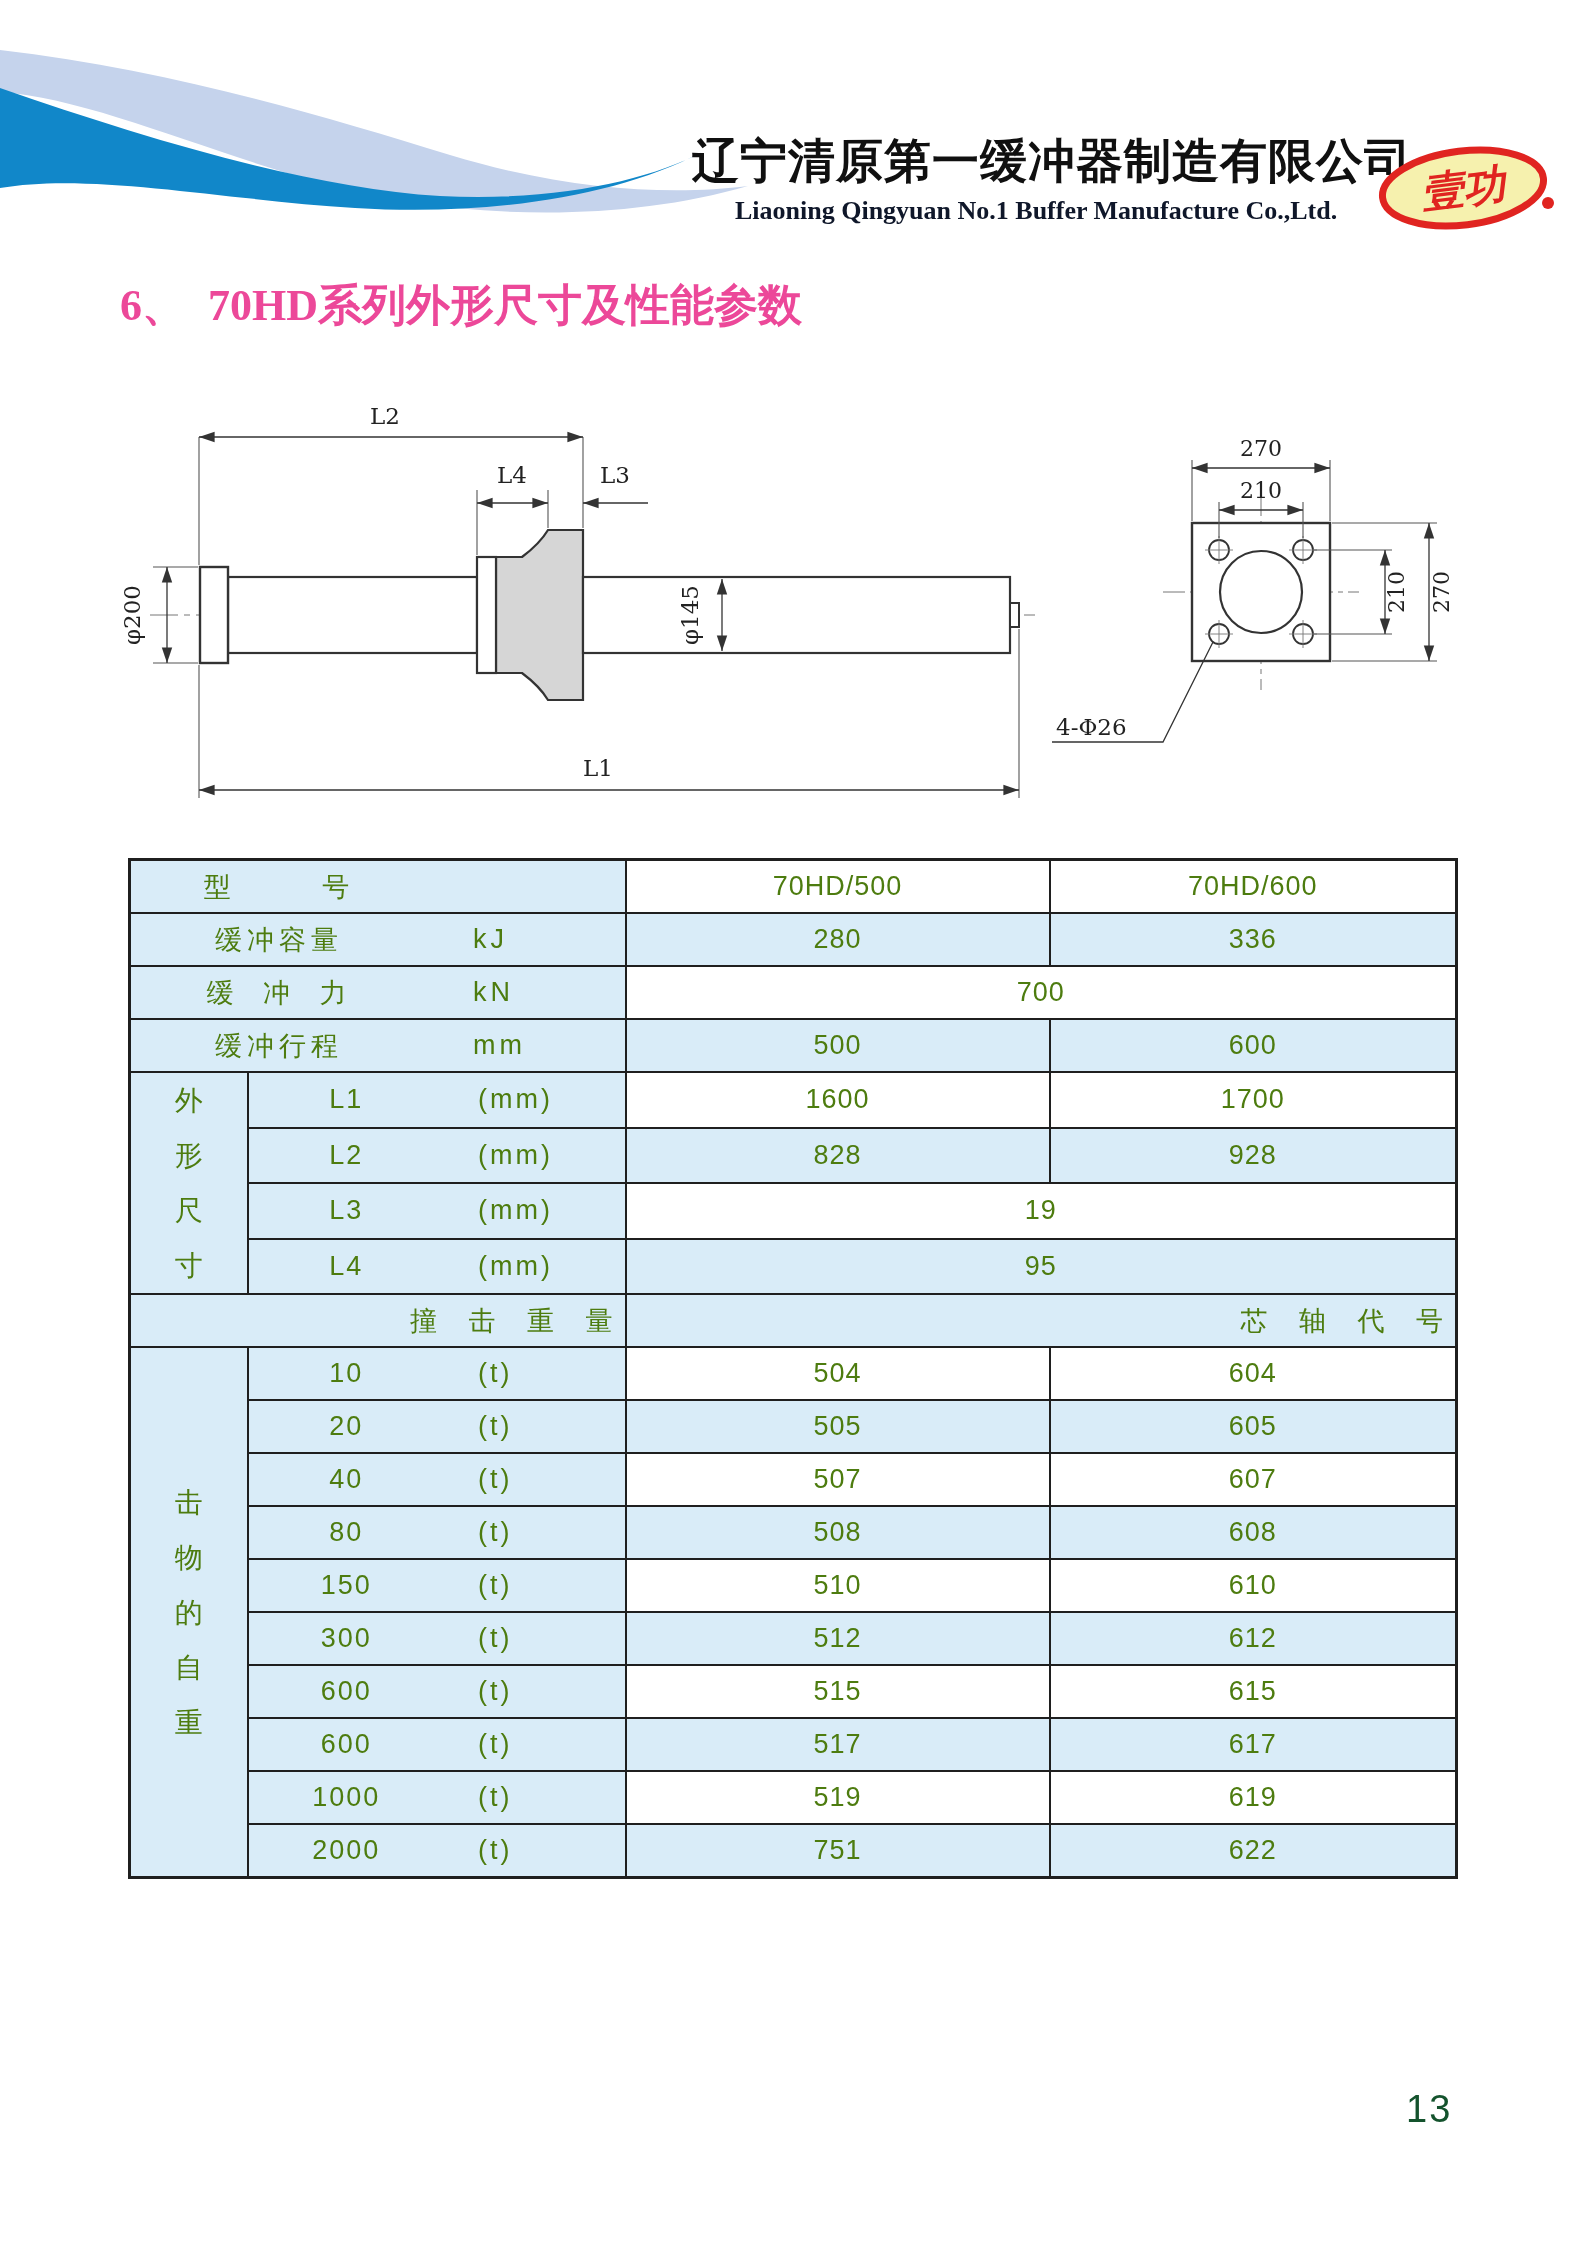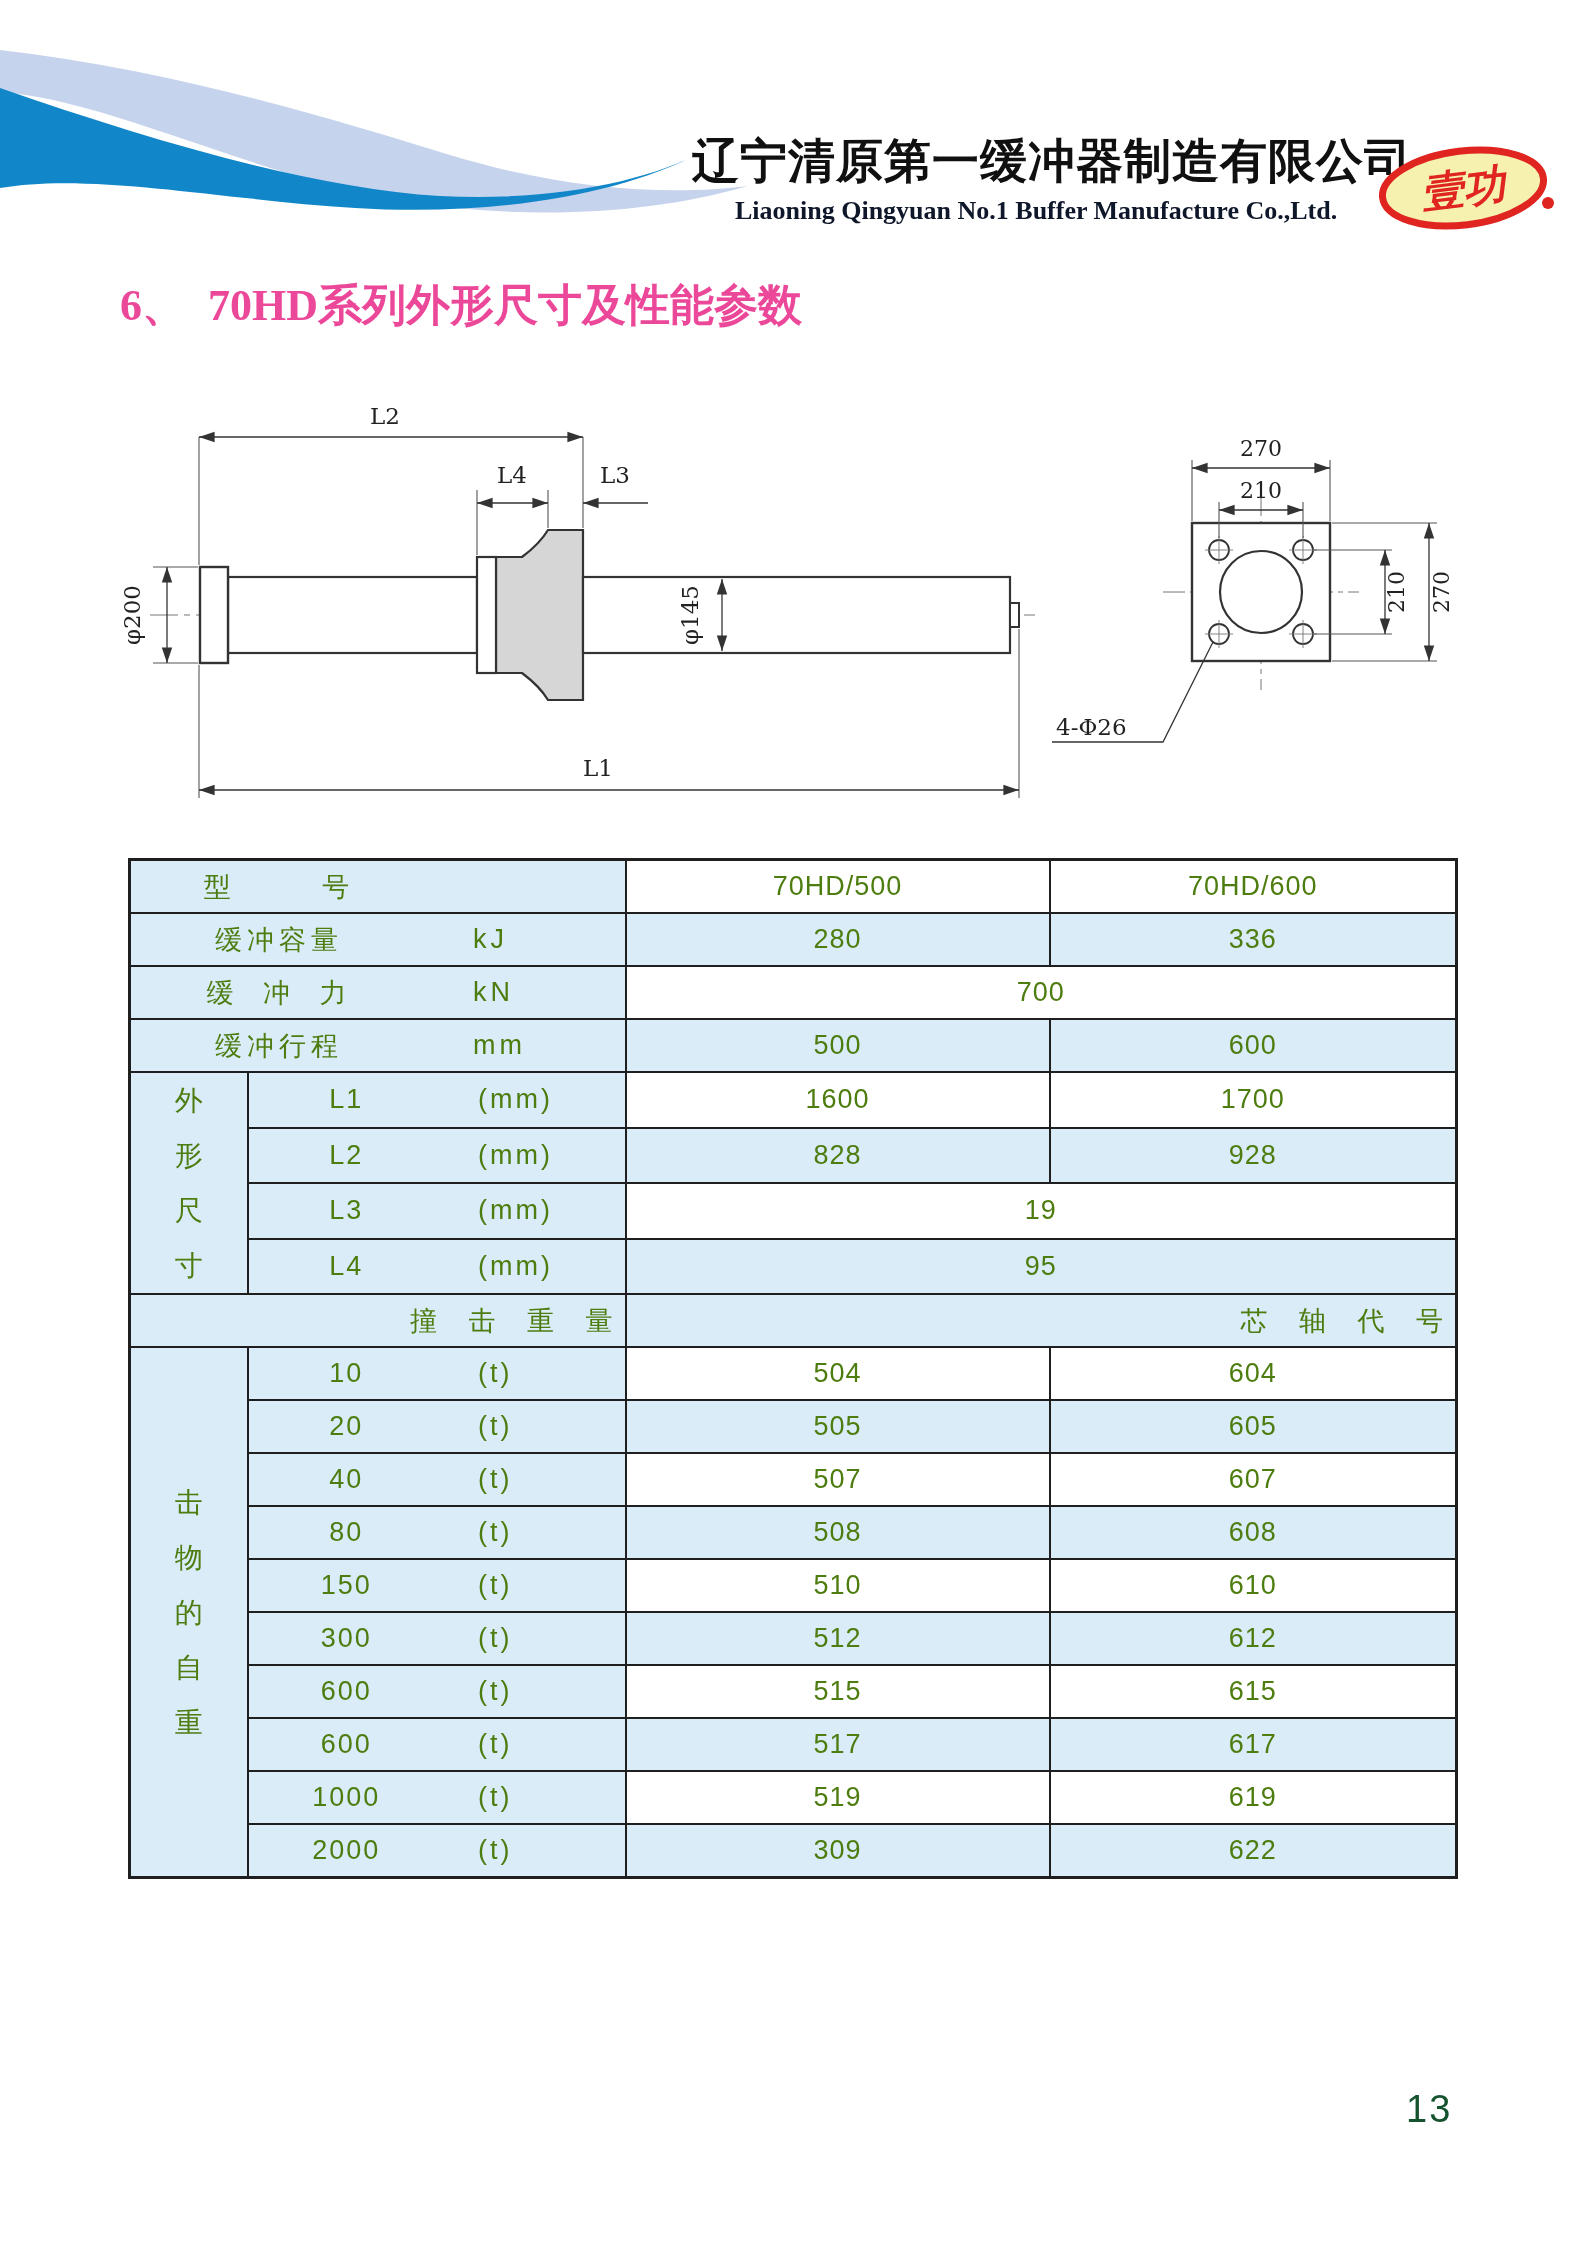--- a/index.html
+++ b/index.html
@@ -350,21 +350,21 @@
           <td class="w val">519</td>
           <td class="w val">619</td>
         </tr>
         <tr>
           <td class="b thickR">
               <div class="flexrow">
             <span class="subname">2000</span>
             <span class="subunit">(t)</span>
               </div>
             </td>
-          <td class="b val">309</td>
+          <td class="b val">751</td>
           <td class="b val">622</td>
         </tr>
       </tbody>
     </table>
   </div>
 
   <div class="pageno">13</div>
 </div>
 
 </body></html>

